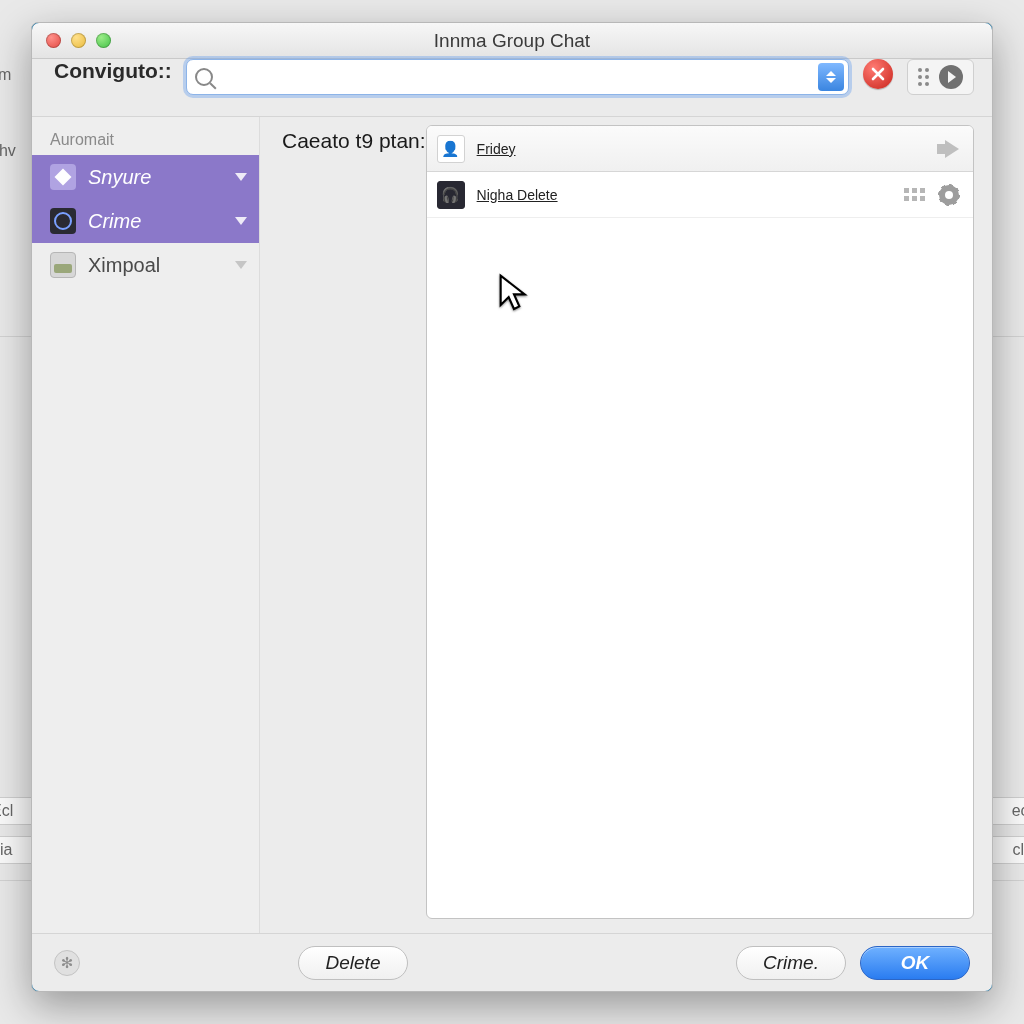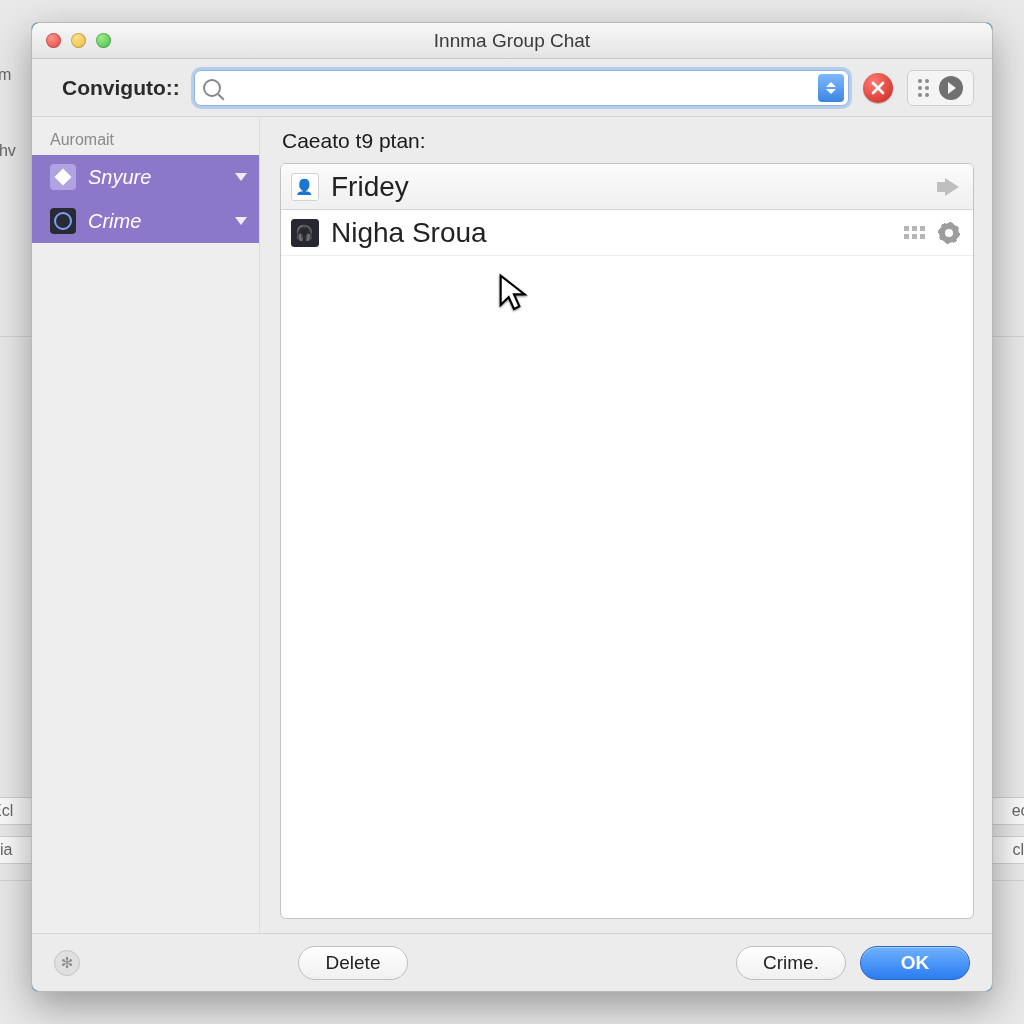--- a/index.html
+++ b/index.html
@@ -44,22 +44,22 @@
   }
   .traffic { display:flex; gap:10px; margin-left:14px; }
   .traffic span { width:15px; height:15px; border-radius:50%; display:block; box-shadow: inset 0 0 0 1px rgba(0,0,0,.2); }
   .traffic .red   { background: radial-gradient(circle at 35% 30%, #ff908a, #e1463f); }
   .traffic .yellow{ background: radial-gradient(circle at 35% 30%, #ffe08a, #e8b93a); }
   .traffic .green { background: radial-gradient(circle at 35% 30%, #9bec88, #3fbf45); }
   .titlebar .title { position:absolute; left:0; right:0; text-align:center; font-size:19px; color:#3a3a3a; pointer-events:none; }
 
   .toolbar {
     height: 58px;
-    display:flex; align-items:center;
-    padding: 0 18px 0 30px;
+    display:flex; align-items:flex-start;
+    padding: 0 18px 0 22px;
     gap: 14px;
     border-bottom: 1px solid #d5d5d5;
     background:#ebebeb;
   }
   .toolbar .label { font-size:21px; color:#2a2a2a; font-weight:600;}
   .searchwrap {
     flex:1;
     height:36px;
     border:1px solid #8db4e8;
     border-radius:7px;
@@ -112,21 +112,21 @@
   .icn-print { background:#fff; border:1px solid #c5c5c5; position:relative;}
   .icn-print::before{content:""; position:absolute; left:4px; right:4px; top:4px; height:7px; background:#d9d9d9;}
   .icn-print::after{content:""; position:absolute; left:5px; right:5px; bottom:4px; height:8px; background:#fff; border:1px solid #bbb;}
   .icn-tray { background:#d7d7d7; border:1px solid #b6b6b6; position:relative;}
   .icn-tray::after{content:""; position:absolute; left:3px; right:3px; bottom:4px; height:9px; background:#9aa77a; border-radius:2px;}
   .icn-cal { background:#e8e8e8; border:1px solid #bcbcbc; position:relative;}
   .icn-cal::before{content:""; position:absolute; left:0; right:0; top:0; height:8px; background:#9a9a9a;}
 
   .content {
     flex:1;
-    display:flex; flex-direction:column;
+    display:flex; flex-direction:row;
     padding: 8px 18px 14px 20px;
     background:#ececec;
   }
   .content-head { font-size:21px; color:#1a1a1a; padding:4px 0 10px 2px;}
   .listbox {
     flex:1;
     background:#fff;
     border:1px solid #c3c3c3;
     border-radius:6px;
     overflow:hidden;
@@ -135,21 +135,21 @@
     display:flex; align-items:center;
     height:46px;
     padding:0 14px 0 10px;
     border-bottom:1px solid #eee;
     gap:12px;
     position:relative;
   }
   .row:first-child { background:linear-gradient(#fbfbfb,#f0f0f0); border-bottom:1px solid #d6d6d6;}
   .row .thumb { width:28px; height:28px; border:1px solid #d2d2d2; border-radius:3px; background:#fff; display:flex; align-items:center; justify-content:center; font-size:15px;}
   .row .thumb.dark{ background:#282832; color:#7ab7ff; border-color:#282832;}
-  .row .name { font-size:28px; color:#222;}
+  .row .name { font-size:14px; color:#222;text-decoration:underline;}
   .row .right { margin-left:auto; display:flex; align-items:center; gap:14px;}
   .row .arrow { width:0;height:0; border-left:14px solid #bfbfbf; border-top:9px solid transparent; border-bottom:9px solid transparent; position:relative;}
   .row .arrow::after{content:""; position:absolute; left:-22px; top:-5px; width:10px; height:10px; background:#bfbfbf;}
   .row .grid { display:grid; grid-template-columns:repeat(3,5px); grid-auto-rows:5px; gap:3px;}
   .row .grid span{ background:#b6b6b6;}
   .row .gear { width:20px; height:20px; border-radius:50%; background:#9d9d9d; position:relative;}
   .row .gear::before{content:""; position:absolute; inset:-3px; background:
     radial-gradient(circle,#9d9d9d 58%,transparent 60%);
     -webkit-mask: conic-gradient(#000 0 22deg, transparent 22deg 45deg, #000 45deg 67deg, transparent 67deg 90deg, #000 90deg 112deg, transparent 112deg 135deg, #000 135deg 157deg, transparent 157deg 180deg, #000 180deg 202deg, transparent 202deg 225deg, #000 225deg 247deg, transparent 247deg 270deg, #000 270deg 292deg, transparent 292deg 315deg, #000 315deg 337deg, transparent 337deg 360deg);
   }
@@ -163,21 +163,21 @@
     border-top:1px solid #d5d5d5;
     background:#ececec;
     border-radius:0 0 7px 7px;
   }
   .footer .cog { width:26px; height:26px; border-radius:50%; background:#e0e0e0; border:1px solid #c3c3c3; display:flex; align-items:center; justify-content:center; color:#8d8d8d; font-size:15px;}
   .pillbtn {
     min-width:110px; height:34px; padding:16px 24px;
     background:linear-gradient(#ffffff,#f0f0f0);
     border:1px solid #bfbfbf; border-radius:17px;
     font-size:19px; color:#222;
-    display:flex; align-items:center; justify-content:center;
+    display:flex; align-items:center; justify-content:center;font-style:italic;
   }
   .pillbtn.primary{
     background:linear-gradient(#6fb1ff,#2a7cf0);
     border:1px solid #2c66c6; color:#fff; font-weight:600;
     box-shadow: inset 0 1px 0 rgba(255,255,255,.4);
   }
   .footer .spacer{ flex:1; }
 
   
   .cursor { position:absolute; left:465px; top:250px; pointer-events:none; }
@@ -238,36 +238,41 @@
 
       <div class="sb-item sel">
         <span class="sb-icn icn-diamond"></span>
         <span>Snyure</span>
         <span class="chev"></span>
       </div>
       <div class="sb-item sel">
         <span class="sb-icn icn-target"></span>
         <span>Crime</span>
         <span class="chev"></span>
+      </div>
+      <div class="sb-item">
+        <span class="sb-icn icn-tray"></span>
+        <span>Ximpoal</span>
+        <span class="chev grey"></span>
       </div>
     </div>
 
     <div class="content">
       <div class="content-head">Caeato t9 ptan:</div>
       <div class="listbox">
         <div class="row">
           <span class="thumb">👤</span>
           <span class="name">Fridey</span>
           <span class="right">
             <span class="arrow"></span>
           </span>
         </div>
         <div class="row">
           <span class="thumb dark">🎧</span>
-          <span class="name">Nigha Sroua</span>
+          <span class="name">Nigha Delete</span>
           <span class="right">
             <span class="grid">
                 <span></span>
                 <span></span>
                 <span></span>
                 <span></span>
                 <span></span>
                 <span></span>
               </span>
             <span class="gear"></span>

